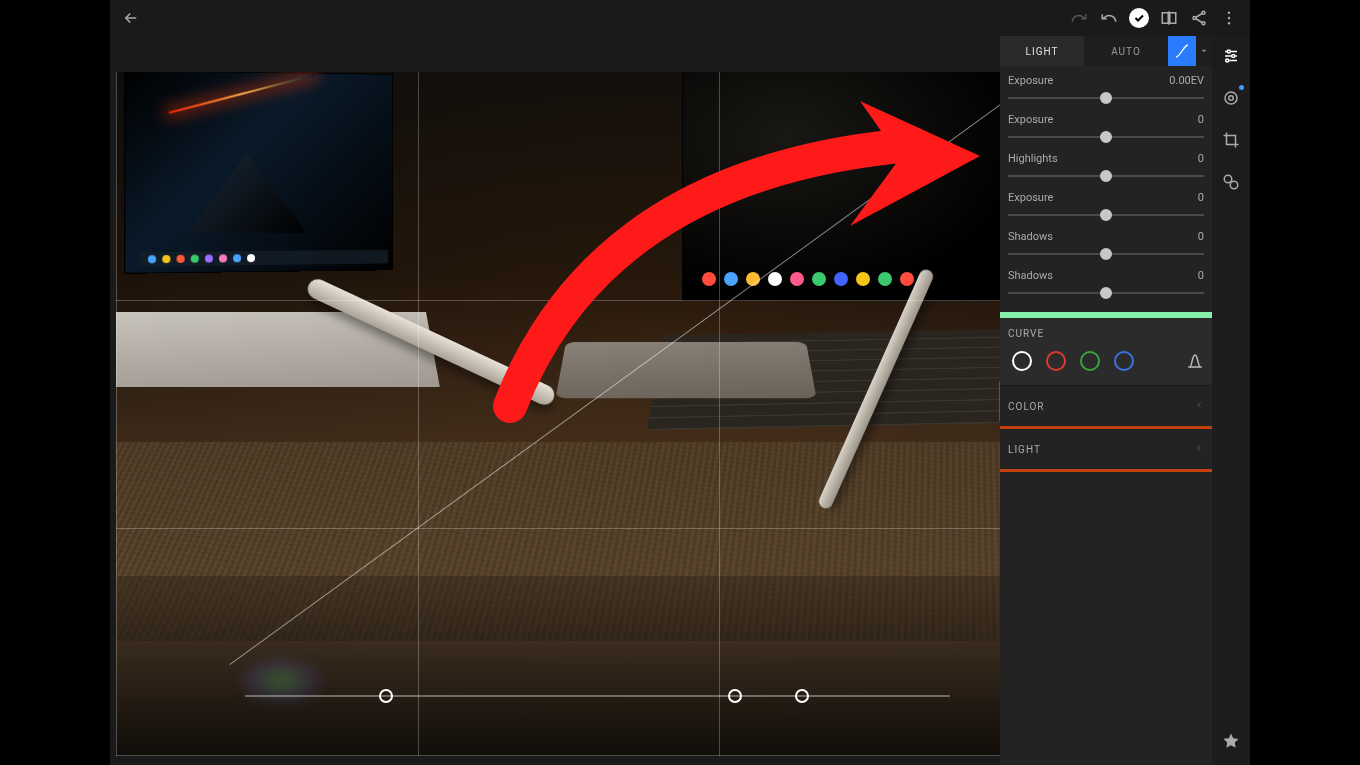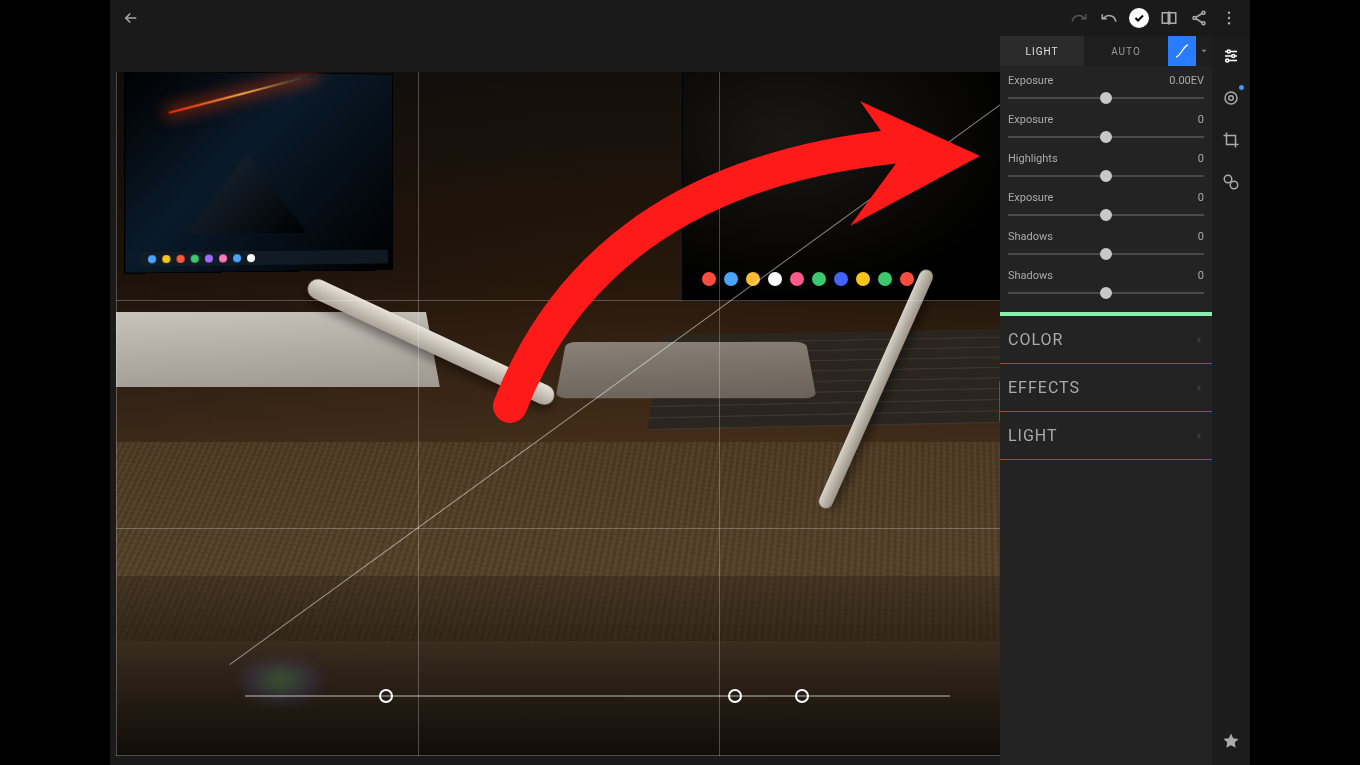--- a/index.html
+++ b/index.html
@@ -270,21 +270,21 @@
     cursor: pointer;
   }
   .curve-caret {
     width: 16px;
     display: flex; align-items: center; justify-content: center;
     color: #888; cursor: pointer;
   }
 
   .sliders {
     padding: 8px 8px 12px 8px;
-    border-bottom: 4px solid #86efac;
+    border-bottom: 6px solid #86efac;
   }
   .slider-row { margin-bottom: 8px; }
   .slider-row .labels {
     display: flex; justify-content: space-between;
     color: #aaa;
     margin-bottom: 4px;
   }
   .track {
     position: relative;
     height: 14px;
@@ -330,25 +330,25 @@
   .para-icon {
     margin-left: auto;
     width: 18px; height: 18px;
     color: #bbb;
     cursor: pointer;
   }
 
   .section-collapsed {
     padding: 14px 8px;
     display: flex; justify-content: space-between; align-items: center;
-    border-bottom: 1px solid #c2410c;
+    border-bottom: 3px solid #c2410c;
     cursor: pointer;
     color: #aaa;
     letter-spacing: 1px;
-    font-size: 16px;
+    font-size: 10px;
   }
   .section-collapsed .chev { color: #666; }
 
   
   .toolrail {
     width: 38px;
     background: #1c1c1c;
     display: flex;
     flex-direction: column;
     align-items: center;
@@ -579,31 +579,38 @@
             <span>Shadows</span>
             <span>0</span>
           </div>
           <div class="track">
               <div class="line"></div>
               <div class="thumb"></div>
             </div>
         </div>
       </div>
 
+      <div class="curve-section">
+        <div class="title">CURVE</div>
+        <div class="curve-channels">
+          <div class="ch white"></div>
+          <div class="ch red"></div>
+          <div class="ch green"></div>
+          <div class="ch blue"></div>
+          <div class="para-icon">
+            <svg width="18" height="18" viewBox="0 0 24 24" fill="none" stroke="currentColor" stroke-width="2">
+                <path d="M5 20 C 8 20 8 4 12 4 C 16 4 16 20 19 20"></path>
+                <path d="M3 20 L 21 20"></path>
+              </svg>
+          </div>
+        </div>
+      </div>
 
       <div class="section-collapsed">
         <span>COLOR</span>
-        <span class="chev">
-          <svg width="10" height="10" viewBox="0 0 24 24" fill="none" stroke="currentColor" stroke-width="2">
-              <path d="M15 6l-6 6 6 6"></path>
-            </svg>
-        </span>
-      </div>
-      <div class="section-collapsed">
-        <span>EFFECTS</span>
         <span class="chev">
           <svg width="10" height="10" viewBox="0 0 24 24" fill="none" stroke="currentColor" stroke-width="2">
               <path d="M15 6l-6 6 6 6"></path>
             </svg>
         </span>
       </div>
       <div class="section-collapsed">
         <span>LIGHT</span>
         <span class="chev">
           <svg width="10" height="10" viewBox="0 0 24 24" fill="none" stroke="currentColor" stroke-width="2">

